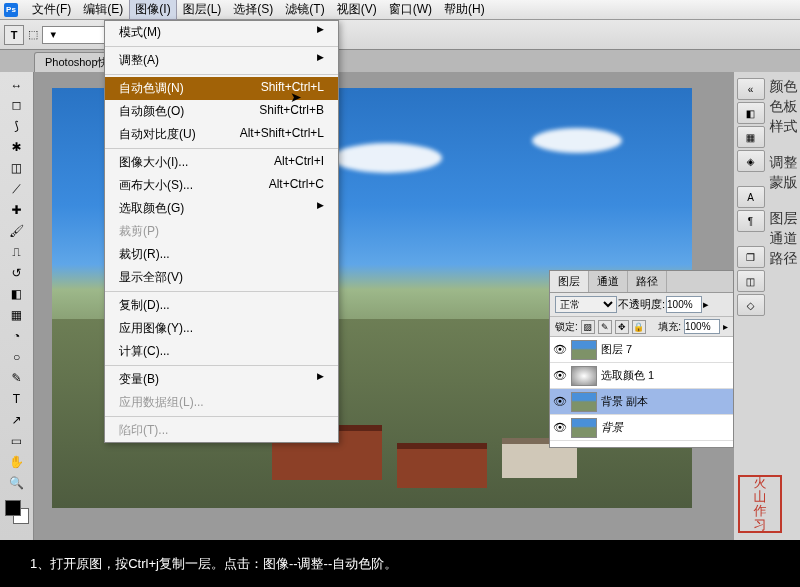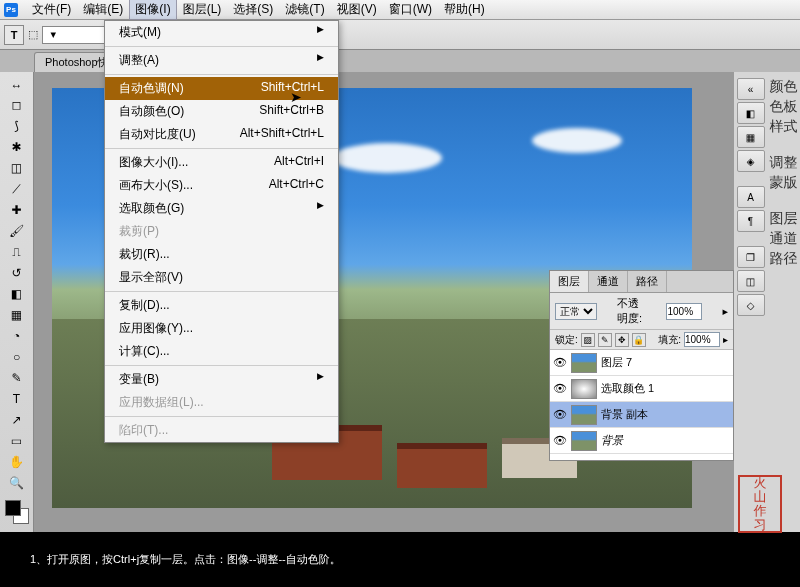--- a/index.html
+++ b/index.html
@@ -45,32 +45,32 @@
 
 .right-dock { position: absolute; right: 0; top: 72px; width: 66px; bottom: 0; display: flex; }
 .dockcol { width: 33px; background: #D6D6D6; display: flex; flex-direction: column; gap: 2px; padding-top: 6px; align-items: center; }
 .dockbtn { width: 28px; height: 22px; background: linear-gradient(#EDEDED,#D8D8D8); border: 1px solid #999; border-radius: 2px; display: flex; align-items: center; justify-content: center; font-size: 10px; }
 .docklabel { font-size: 14px; color: #333; }
 
 .layers { position: absolute; right: 66px; top: 270px; width: 185px; background: #E6E6E6; border: 1px solid #888; z-index: 50; font-size: 11px; }
 .layers .tabs { display: flex; background: #D0D0D0; border-bottom: 1px solid #999; }
 .layers .tabs .t { padding: 3px 8px; border-right: 1px solid #aaa; }
 .layers .tabs .t.active { background: #E6E6E6; }
-.layers .opts { display: flex; align-items: center; padding: 3px 5px; gap: 20px; border-bottom: 1px solid #bbb; }
+.layers .opts { display: flex; align-items: center; padding: 3px 5px; gap: 1px; border-bottom: 1px solid #bbb; }
 .layers .opts select, .layers .opts input { font-size: 10px; height: 17px; border: 1px solid #89A; }
 .layers .lockbar { display: flex; align-items: center; padding: 2px 5px; gap: 3px; border-bottom: 1px solid #bbb; font-size: 10px; }
 .layers .lockbar .lb { width: 14px; height: 14px; border: 1px solid #999; display: inline-flex; align-items: center; justify-content: center; font-size: 9px; }
 .layers .list { background: #fff; min-height: 110px; }
 .layers .lrow { display: flex; align-items: center; height: 26px; border-bottom: 1px solid #ddd; padding: 0 3px; gap: 4px; }
 .layers .lrow.sel { background: #9DB8E8; }
 .layers .eye { width: 14px; text-align: center; }
 .layers .thumb { width: 26px; height: 20px; background: linear-gradient(#4a90d9 40%, #7e9268 50%); border: 1px solid #888; }
 .layers .thumb.adj { background: radial-gradient(#fff,#888); }
 
-.caption { position: absolute; left: 0; right: 0; bottom: 0; height: 55px; background: #000; color: #fff; font-size: 11px; display: flex; align-items: center; padding-left: 30px; }
+.caption { position: absolute; left: 0; right: 0; bottom: 0; height: 47px; background: #000; color: #fff; font-size: 13px; display: flex; align-items: center; padding-left: 30px; }
 .stamp { position: absolute; right: 18px; bottom: 54px; width: 44px; height: 58px; border: 2px solid #C0392B; color: #C0392B; display: flex; flex-direction: column; align-items: center; justify-content: center; font-size: 13px; line-height: 14px; font-family: KaiTi,SimSun; z-index: 60; }
 </style>
 </head>
 <body>
 
 <div class="app">
 
   <div class="menubar">
     <div class="ps-icon">Ps</div>
     <span class="mi">文件(F)</span>

